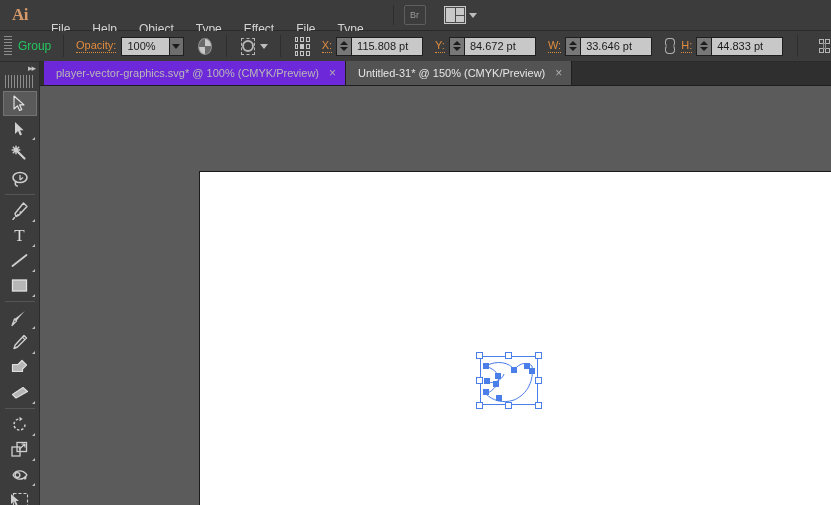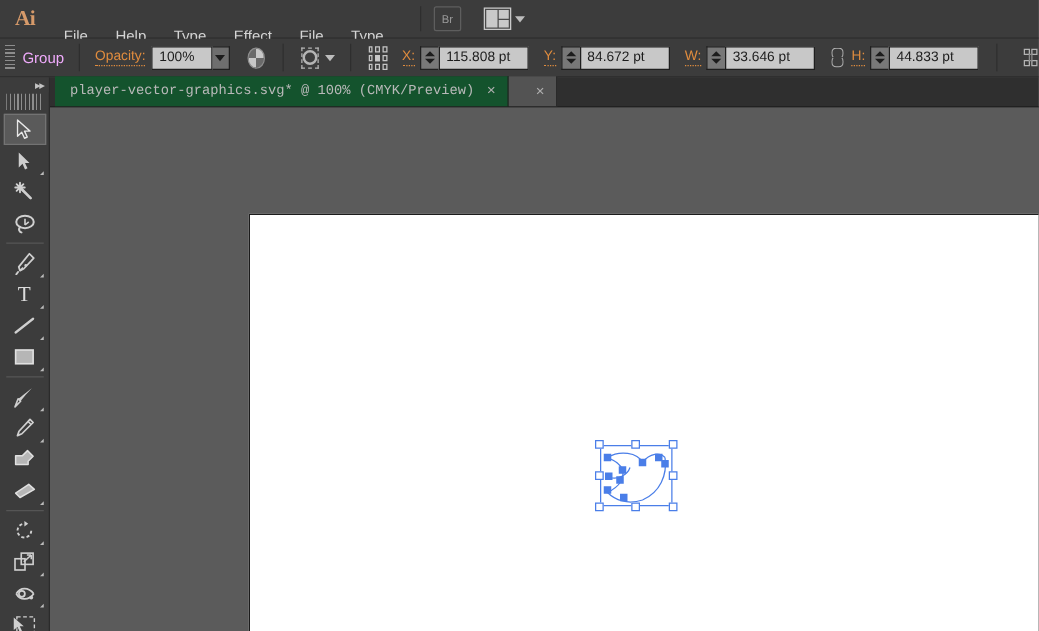--- a/index.html
+++ b/index.html
@@ -59,21 +59,21 @@
   .controlbar {
     position: absolute; left: 0; top: 31px; width: 831px; height: 31px;
     background: #3c3c3c; display: flex; align-items: center;
     border-bottom: 1px solid #2b2b2b;
   }
   .grip {
     width: 10px; height: 20px; margin: 0 6px 0 4px;
     background: repeating-linear-gradient(to bottom,
       #8d8d8d 0px, #8d8d8d 1px, #3c3c3c 1px, #3c3c3c 3px);
   }
-  .group-label { color: #f0abfc; font-size: 12px; padding-right: 12px; }
+  .group-label { color: #22c55e; font-size: 12px; padding-right: 12px; }
   .vsep { width: 1px; height: 22px; background: #2e2e2e; }
   .op-label {
     color: #e08c3e; font-size: 11px; margin: 0 5px 0 12px;
     border-bottom: 1px dotted #e08c3e; padding-bottom: 1px;
   }
   .field {
     background: #c8c8c8; border: 1px solid #1f1f1f;
     height: 19px; color: #1c1c1c; font-size: 11px;
     display: flex; align-items: center; padding: 0 5px;
   }
@@ -154,21 +154,21 @@
     background: #2f2f2f; display: flex; align-items: flex-end;
     border-bottom: 1px solid #1e1e1e;
   }
   .tab-gutter { width: 44px; height: 24px; }
   .tab {
     height: 24px; display: flex; align-items: center;
     padding: 0 9px 0 12px; font-size: 11px;
     border-right: 1px solid #1e1e1e;
     cursor: default;
   }
-  .tab.inactive { background: #14532d; color: #b9b9b9; font-family: Liberation Mono, monospace; }
+  .tab.inactive { background: #6d28d9; color: #b9b9b9; }
   .tab.active { background: #535353; color: #e6e6e6; }
   .tab-close {
     margin-left: 10px; color: #b0b0b0; font-size: 12px; line-height: 1;
   }
 
   
   .toolspanel {
     position: absolute; left: 0; top: 62px; width: 40px; height: 443px;
     background: #3c3c3c; border-right: 1px solid #2b2b2b; z-index: 5;
   }
@@ -225,20 +225,21 @@
 </style>
 </head>
 <body>
 
 <div class="app">
 
   <div class="menubar">
     <div class="ai-logo">Ai</div>
     <div class="menu-item">File</div>
     <div class="menu-item">Help</div>
+    <div class="menu-item">Object</div>
     <div class="menu-item">Type</div>
     <div class="menu-item">Effect</div>
     <div class="menu-item">File</div>
     <div class="menu-item">Type</div>
     <div class="menu-sep"></div>
     <div class="br-btn">Br</div>
     <div class="arrange-btn">
       <div class="arrange-ico">
         <i class="tall"></i>
           <i></i>
@@ -321,20 +322,21 @@
     </div>
   </div>
 
   <div class="tabbar">
     <div class="tab-gutter"></div>
     <div class="tab inactive">
       <span>player-vector-graphics.svg* @ 100% (CMYK/Preview)</span>
       <span class="tab-close">×</span>
     </div>
     <div class="tab active">
+      <span>Untitled-31* @ 150% (CMYK/Preview)</span>
       <span class="tab-close">×</span>
     </div>
   </div>
 
   <div class="canvas">
     <div class="artboard">
 
       <div class="selection">
         <div class="sel-box"></div>
 

